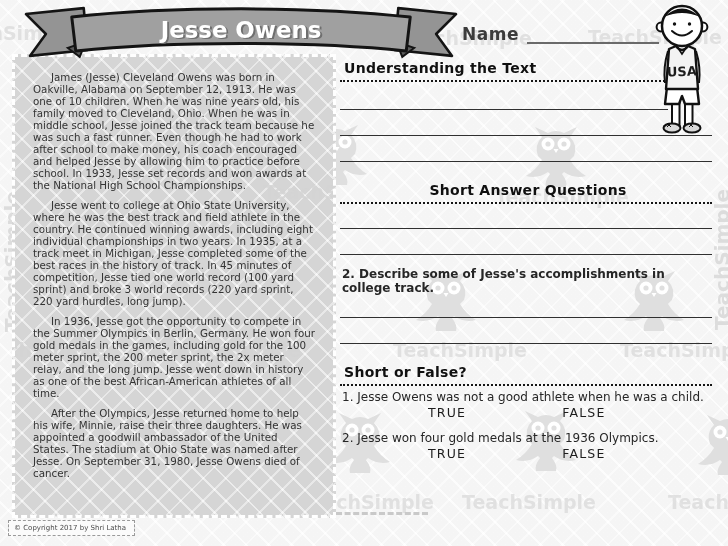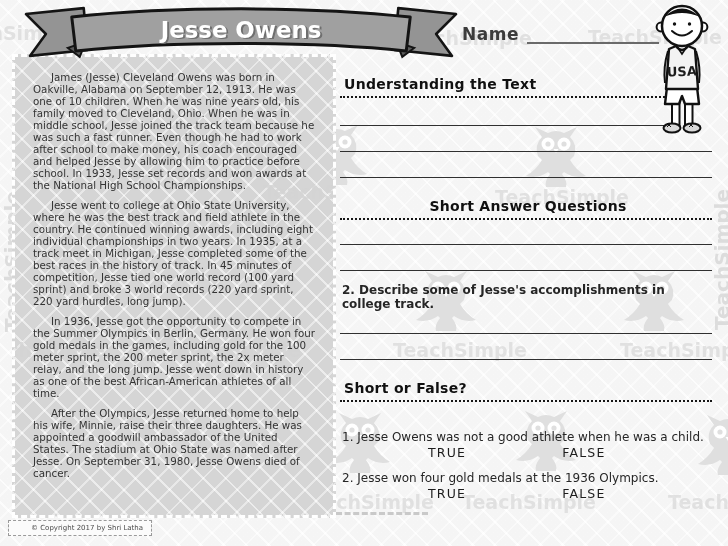--- a/index.html
+++ b/index.html
@@ -31,37 +31,37 @@
     box-sizing:border-box;border:3px dashed #ffffff;
     padding:6px 10px 4px 10px;overflow:hidden;
     background-color:#e3e3e3;
     background-image:
       repeating-linear-gradient(45deg, rgba(0,0,0,0.03) 0 14px, rgba(255,255,255,0.45) 14px 16px),
       repeating-linear-gradient(135deg, rgba(0,0,0,0.03) 0 14px, rgba(255,255,255,0.45) 14px 16px);
   }
   .panel .wm{color:#d4d4d4;}
   .panel p{position:relative;margin:8px;text-indent:18px;font-size:10.3px;line-height:12px;color:#333;z-index:1;}
   
-  .qa{position:absolute;left:340px;top:70px;width:372px;z-index:1;}
+  .qa{position:absolute;left:340px;top:54px;width:372px;z-index:1;}
   .sec-heading{font-weight:bold;font-size:14px;color:#101010;margin:6px 0 3px 4px;letter-spacing:.3px;}
   .dotted{border-bottom:2px dotted #161616;height:1px;margin-bottom:4px;}
   .dotted.short{width:332px;}
   .question{font-size:12px;color:#262626;margin:9px 0 0 2px;}
   .ans{border-bottom:1.6px solid #303030;height:23px;}
   .ans.h21{height:20px;} .ans.h25{height:25px;} .ans.h22{height:22px;}
   .ans.short{width:328px;}
-  .mt14{margin-top:20px;text-align:center;} .mt12{margin-top:12px;font-weight:bold;} .mt20{margin-top:20px;} .mt16{margin-top:28px;}
+  .mt14{margin-top:20px;text-align:center;} .mt12{margin-top:12px;font-weight:bold;} .mt20{margin-top:20px;} .mt16{margin-top:4px;}
   .tf-row{display:flex;padding-left:88px;margin-top:1px;font-size:12.5px;color:#1d1d1d;letter-spacing:1.2px;}
   .tf-row .false{margin-left:96px;}
   
   .edge-dashes{position:absolute;left:336px;top:512px;width:92px;border-top:3px dashed #c9c9c9;z-index:0;}
   
   .copyright{
     position:absolute;left:8px;top:520px;z-index:4;background:#fbfbfb;
-    border:1px dashed #9a9a9a;padding:3px 8px 3px 22px;font-size:7px;color:#4a4a4a;white-space:nowrap;
+    border:1px dashed #9a9a9a;padding:3px 8px 3px 5px;font-size:7px;color:#4a4a4a;white-space:nowrap;
   }
 </style>
 </head>
 <body>
 
 <div class="page">
 
   <div class="wm-layer">
     <svg width="0" height="0" style="position:absolute">
       <symbol id="owl" viewBox="0 0 64 62">

